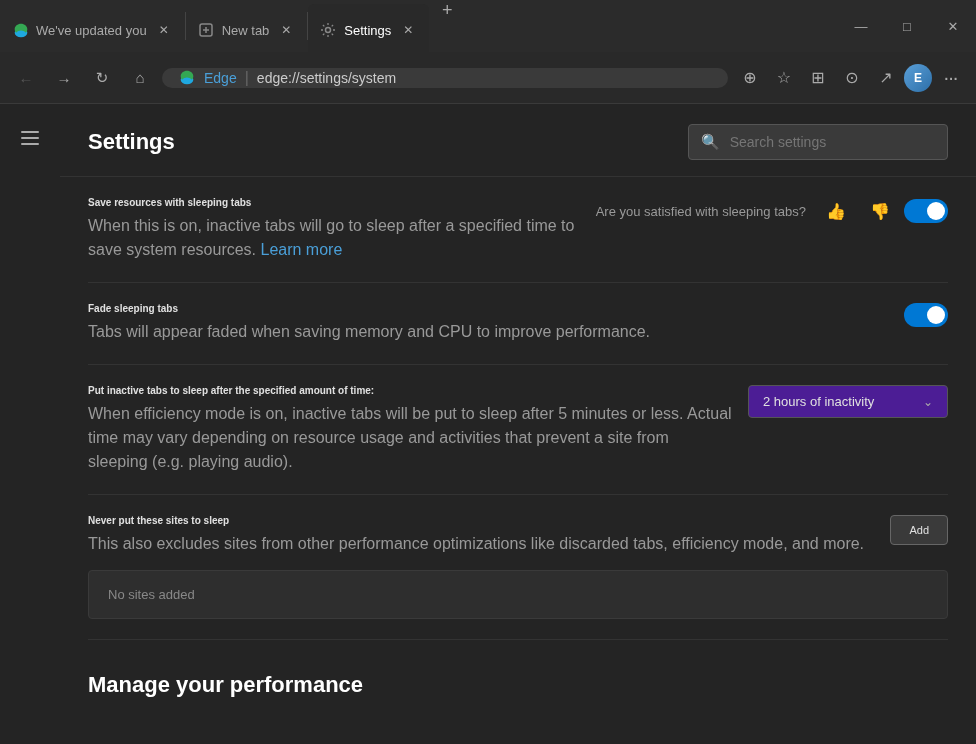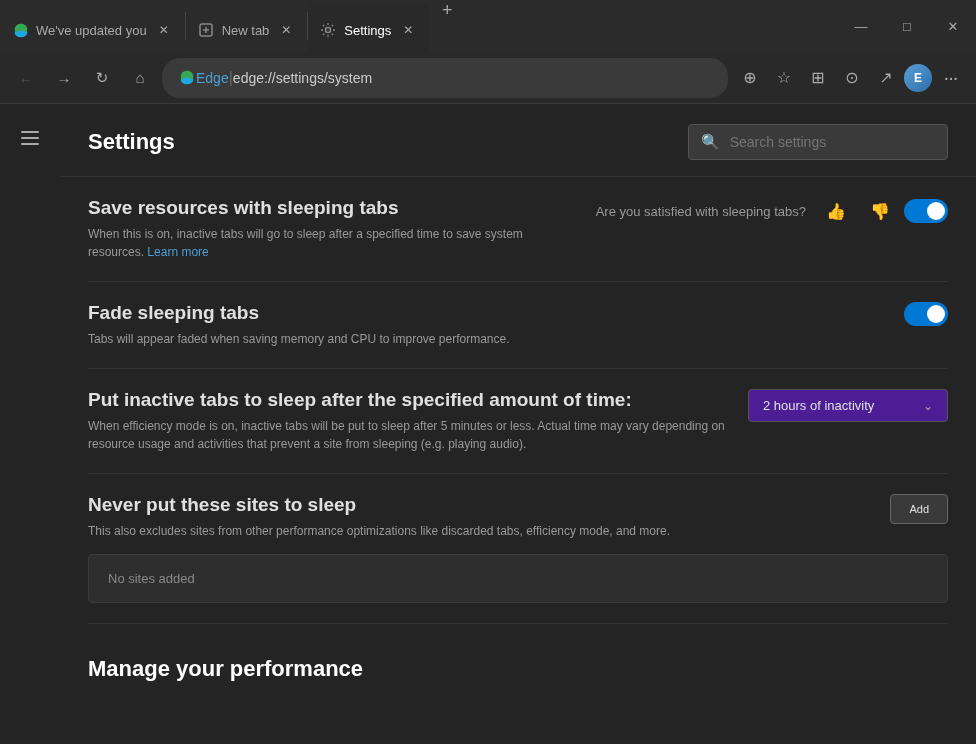--- a/index.html
+++ b/index.html
@@ -113,26 +113,27 @@
       display: flex;
       align-items: center;
       justify-content: center;
       color: #aaa;
       cursor: pointer;
       font-size: 15px;
     }
     .nav-btn.disabled { color: #555; cursor: default; }
     .address-field {
       flex: 1;
-      height: 40px;
+      height: 20px;
       background: #3a3a3a;
       border-radius: 18px;
       display: flex;
       align-items: center;
       padding: 0 16px;
+      gap: 8px;
       color: #e0e0e0;
       font-size: 14px;
     }
     .address-sep {
       color: #666;
       font-size: 16px;
     }
     .address-text {
       color: #ccc;
       font-size: 14px;
@@ -258,27 +259,27 @@
     .setting-row-header {
       display: flex;
       align-items: flex-start;
       justify-content: space-between;
       gap: 16px;
     }
     .setting-row-left {
       flex: 1;
     }
     .setting-label {
-      font-size: 19px;
+      font-size: 10px;
       font-weight: 600;
       color: #e0e0e0;
       margin-bottom: 6px;
     }
     .setting-desc {
-      font-size: 12px;
+      font-size: 16px;
       color: #999;
       line-height: 1.5;
     }
     .setting-desc a {
       color: #4a9fd8;
       text-decoration: none;
     }
     .setting-row-right {
       display: flex;
       align-items: center;

